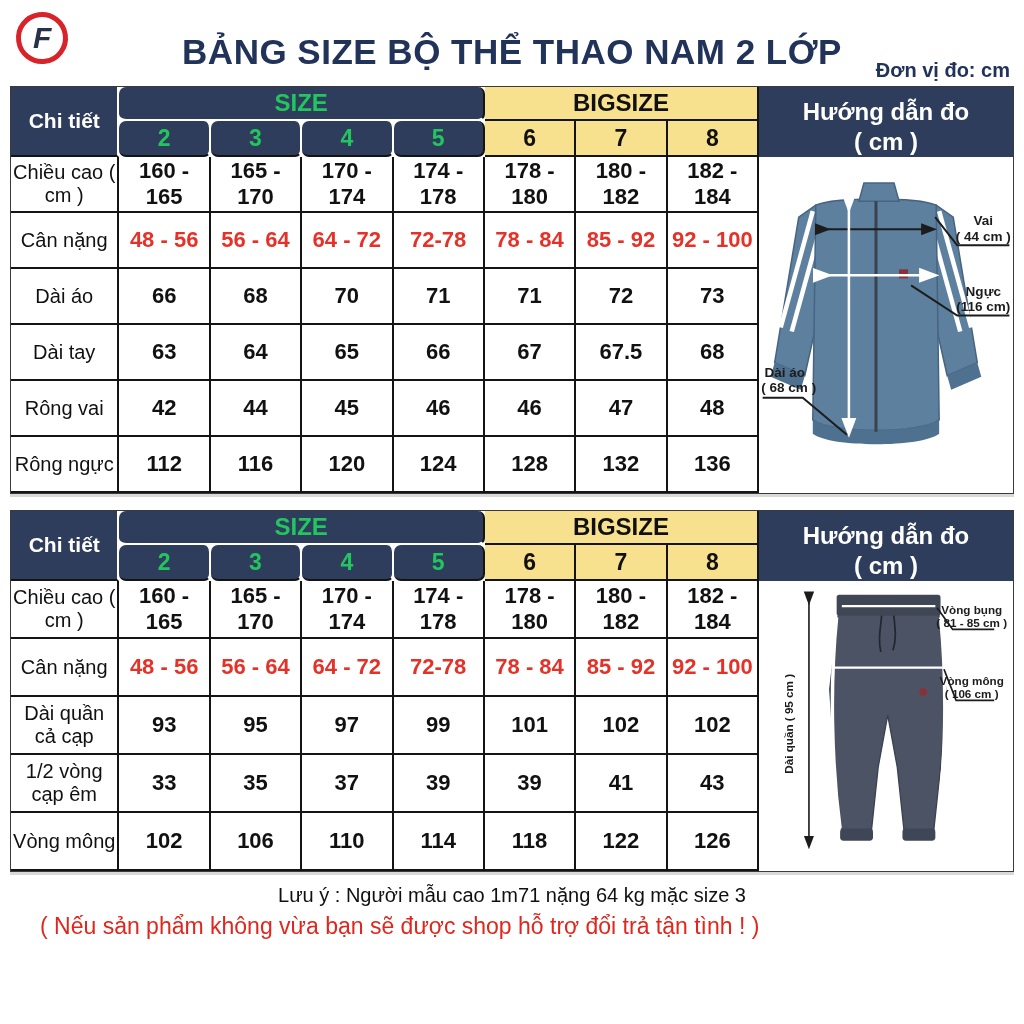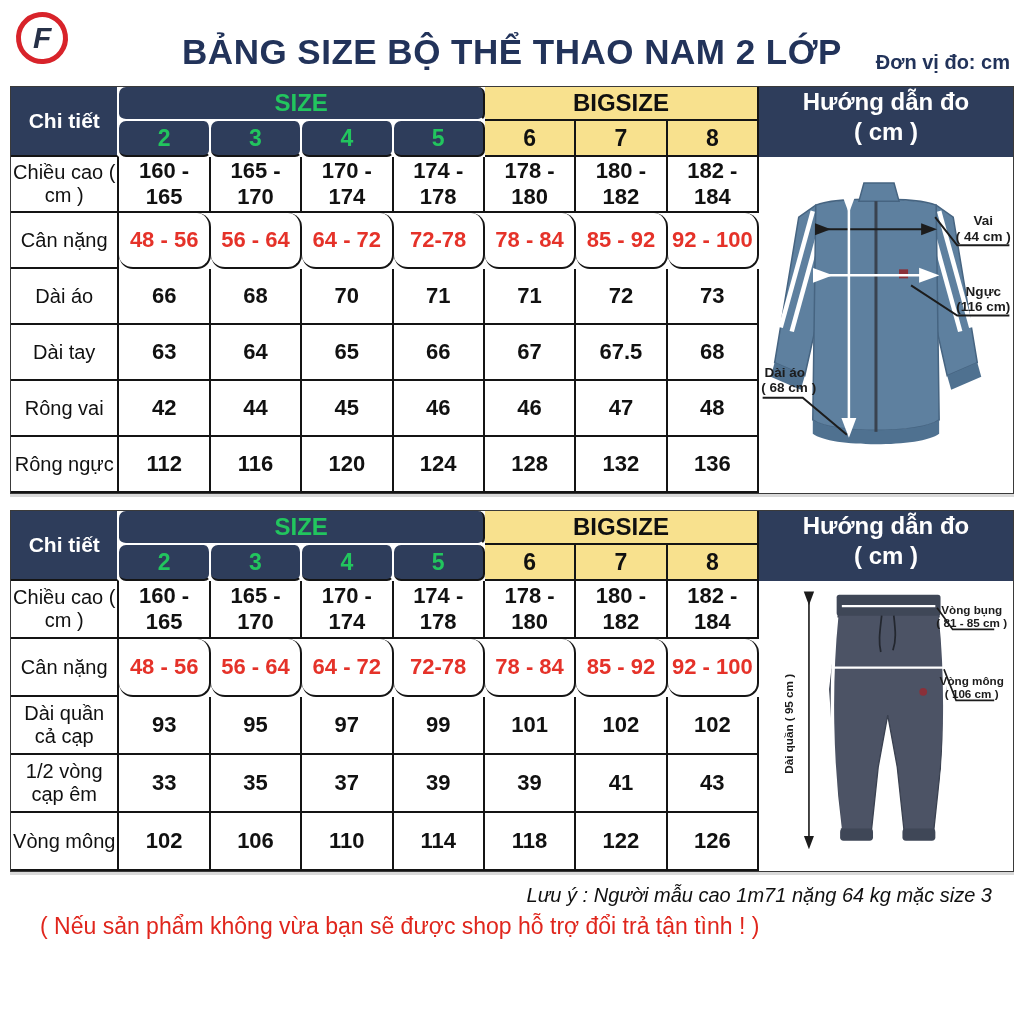--- a/index.html
+++ b/index.html
@@ -28,21 +28,21 @@
   .logo-circle span{
     font-size:30px;font-weight:bold;font-style:italic;color:#273148;transform:rotate(8deg);
   }
   .brand-text .bname{font-size:25px;font-weight:bold;letter-spacing:2px;color:#232323;}
   .brand-text .btag{font-size:11px;font-weight:bold;color:#b03a2e;letter-spacing:1px;margin-top:1px;}
   .hdr h1{
     margin:0;padding-top:32px;text-align:center;
     font-size:35px;font-weight:bold;color:var(--title);letter-spacing:.5px;
   }
   .unit-note{
-    position:absolute;right:4px;bottom:12px;
+    position:absolute;right:4px;bottom:4px;
     font-size:20px;font-weight:600;color:var(--title);
   }
 
   
   .section{
     display:flex;align-items:stretch;border:1px solid #3a3a3a;
     box-shadow:0 3px 0 rgba(0,0,0,.15);background:#fff;
   }
   .section + .section{margin-top:16px;}
 
@@ -61,38 +61,38 @@
   .c-navy{background:var(--navy);color:#22c55e;border-radius:7px;}
   .c-big{background:var(--yellow);color:#101010;}
   th.c-group.c-navy{border-bottom-color:#fff;}
   th.c-num{font-size:23px;font-weight:bold;height:36px;}
   th.c-num.c-navy{border-right-color:#fff;}
   th.c-num.c-navy.last{border-right-color:var(--ink);}
   tbody th.row-label{
     background:#fff;font-size:20px;font-weight:normal;line-height:1.15;
   }
   tbody td.val{font-size:22px;font-weight:bold;background:#fff;}
-  tbody td.val.red{color:var(--red);border-radius:14px;}
+  tbody td.val.red{color:var(--red);}
   .t0 tbody tr{height:56px;}
   .t1 tbody tr{height:58px;}
 
   
   .guide{flex:1;display:flex;flex-direction:column;min-width:0;}
   .guide-head{
     height:70px;background:var(--navy);color:#fff;
-    display:flex;flex-direction:column;align-items:center;justify-content:flex-start;
+    display:flex;flex-direction:column;align-items:center;justify-content:flex-end;
     font-weight:bold;font-size:24px;line-height:1.25;
   }
   .guide-body{flex:1;position:relative;background:#fff;}
   .guide-body svg{position:absolute;inset:0;width:100%;height:100%;}
   .svg-lbl{font-family:"Liberation Sans",sans-serif;font-size:13.5px;font-weight:bold;fill:#1c1c1c;}
 
   
   .notes{padding:12px 22px 0 22px;}
-  .model-note{text-align:right;font-style:italic;font-size:20px;color:#101010;}
+  .model-note{text-align:center;font-size:20px;color:#101010;}
   .warn{margin:12px 8px 0 8px;font-size:23px;line-height:1.5;color:#0c0c0c;}
   .warn .warn-label{font-size:29px;font-weight:bold;margin-right:8px;}
   .warn b{font-weight:bold;}
   .return-note{margin:6px 8px 0 8px;font-size:23px;color:#e0261d;}
 </style>
 </head>
 <body>
 
 <div class="page">
 

